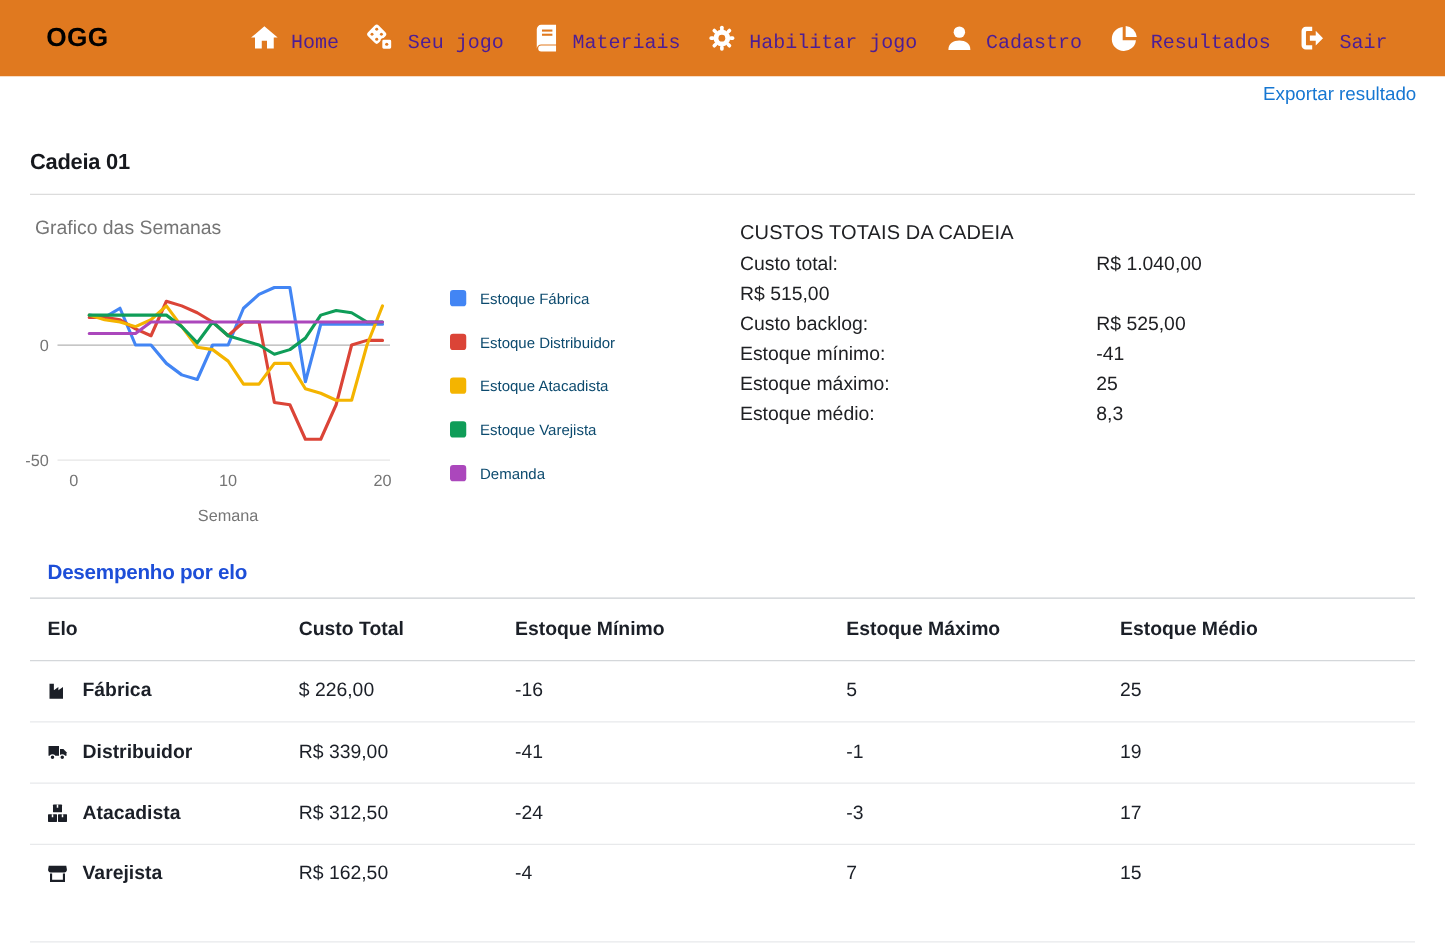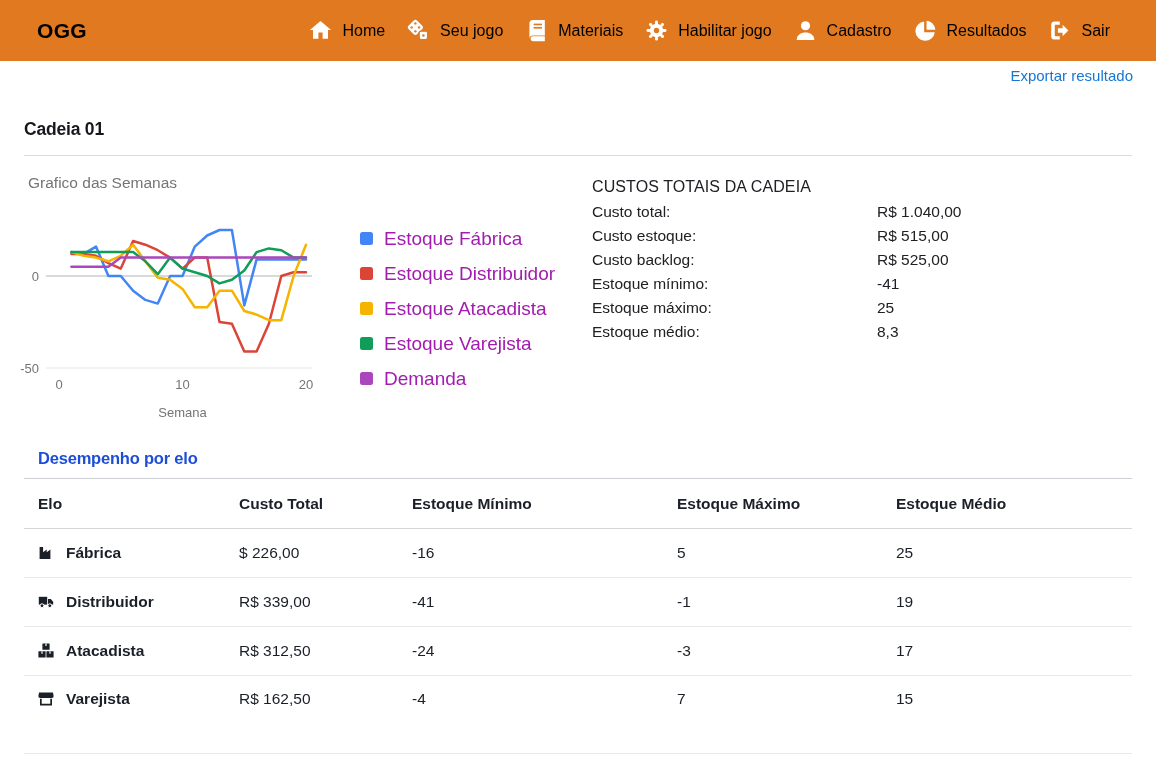--- a/index.html
+++ b/index.html
@@ -9,35 +9,35 @@
     background:#ffffff; color:#1b1f27; position:relative; overflow:hidden;
   }
   
   .topbar{
     position:absolute; top:0; left:0; width:1156px; height:61px;
     background:#E0791F; display:flex; align-items:center;
     padding:0 46px 0 37px;
   }
   .logo{ color:#000000; font-size:21px; font-weight:700; letter-spacing:.3px; cursor:pointer;}
   .nav{ margin-left:auto; display:flex; align-items:center; gap:21px; }
-  .nav-item{ display:flex; align-items:center; gap:9px; color:#000000; font-size:16px; cursor:pointer; text-decoration:none; white-space:nowrap;}
+  .nav-item{ display:flex; align-items:flex-end; gap:9px; color:#4c1d95; font-size:16px; cursor:pointer; text-decoration:none; white-space:nowrap;font-family:Liberation Mono, monospace;}
   .nav-icon{ display:block; width:25px; height:25px; }
   .nav-icon svg{ width:25px; height:25px; display:block; }
   
   .export-link{ position:absolute; top:67px; right:23px; font-size:15px; color:#1677D2; text-decoration:none; cursor:pointer;}
   
   .page-title{ position:absolute; top:119px; left:24px; font-size:17.5px; font-weight:700; color:#16181d; letter-spacing:-.2px;}
   .divider-top{ position:absolute; top:155px; left:24px; width:1108px; border-top:1px solid #dcdcdc; }
   
   .chart-title{ position:absolute; top:174px; left:28px; font-size:15.5px; color:#757575; }
   #chart-svg{ position:absolute; left:14px; top:205px; }
   .legend{ position:absolute; left:360px; top:221px; }
   .legend-item{ display:flex; align-items:center; gap:11px; height:35px; }
   .swatch{ width:13px; height:13px; border-radius:2.5px; flex:none; }
-  .legend-label{ font-size:19px; color:#a21caf; }
+  .legend-label{ font-size:12px; color:#0c4a6e; }
   
   .costs{ position:absolute; left:592px; top:176px; width:540px; color:#202124; }
   .costs-title{ font-size:16px; line-height:21px; margin-bottom:3px; font-weight:400; letter-spacing:.1px;}
   .cost-row{ display:flex; height:24px; align-items:center; font-size:15.5px; }
   .cost-label{ width:285px; flex:none; }
   
   .table-section{ position:absolute; top:449px; left:24px; width:1108px; }
   .table-title{ font-size:16.5px; font-weight:700; color:#1d4ed8; margin:0 0 10px 14px; letter-spacing:-.2px;}
   .t-sep{ border-top:1px solid #cccfd3; }
   .t-grid{ display:grid; grid-template-columns:201px 173px 265px 219px 1fr; padding-left:14px; align-items:center; }
@@ -186,21 +186,20 @@
   </div>
 
 <div class="costs">
   <div class="costs-title">CUSTOS TOTAIS DA CADEIA</div>
   <div id="costs-rows">
       <div class="cost-row">
         <span class="cost-label">Custo total:</span>
         <span class="cost-value">R$ 1.040,00</span>
       </div>
       <div class="cost-row">
-        <span class="cost-label">Custo estoque:</span>
         <span class="cost-value">R$ 515,00</span>
       </div>
       <div class="cost-row">
         <span class="cost-label">Custo backlog:</span>
         <span class="cost-value">R$ 525,00</span>
       </div>
       <div class="cost-row">
         <span class="cost-label">Estoque mínimo:</span>
         <span class="cost-value">-41</span>
       </div>

